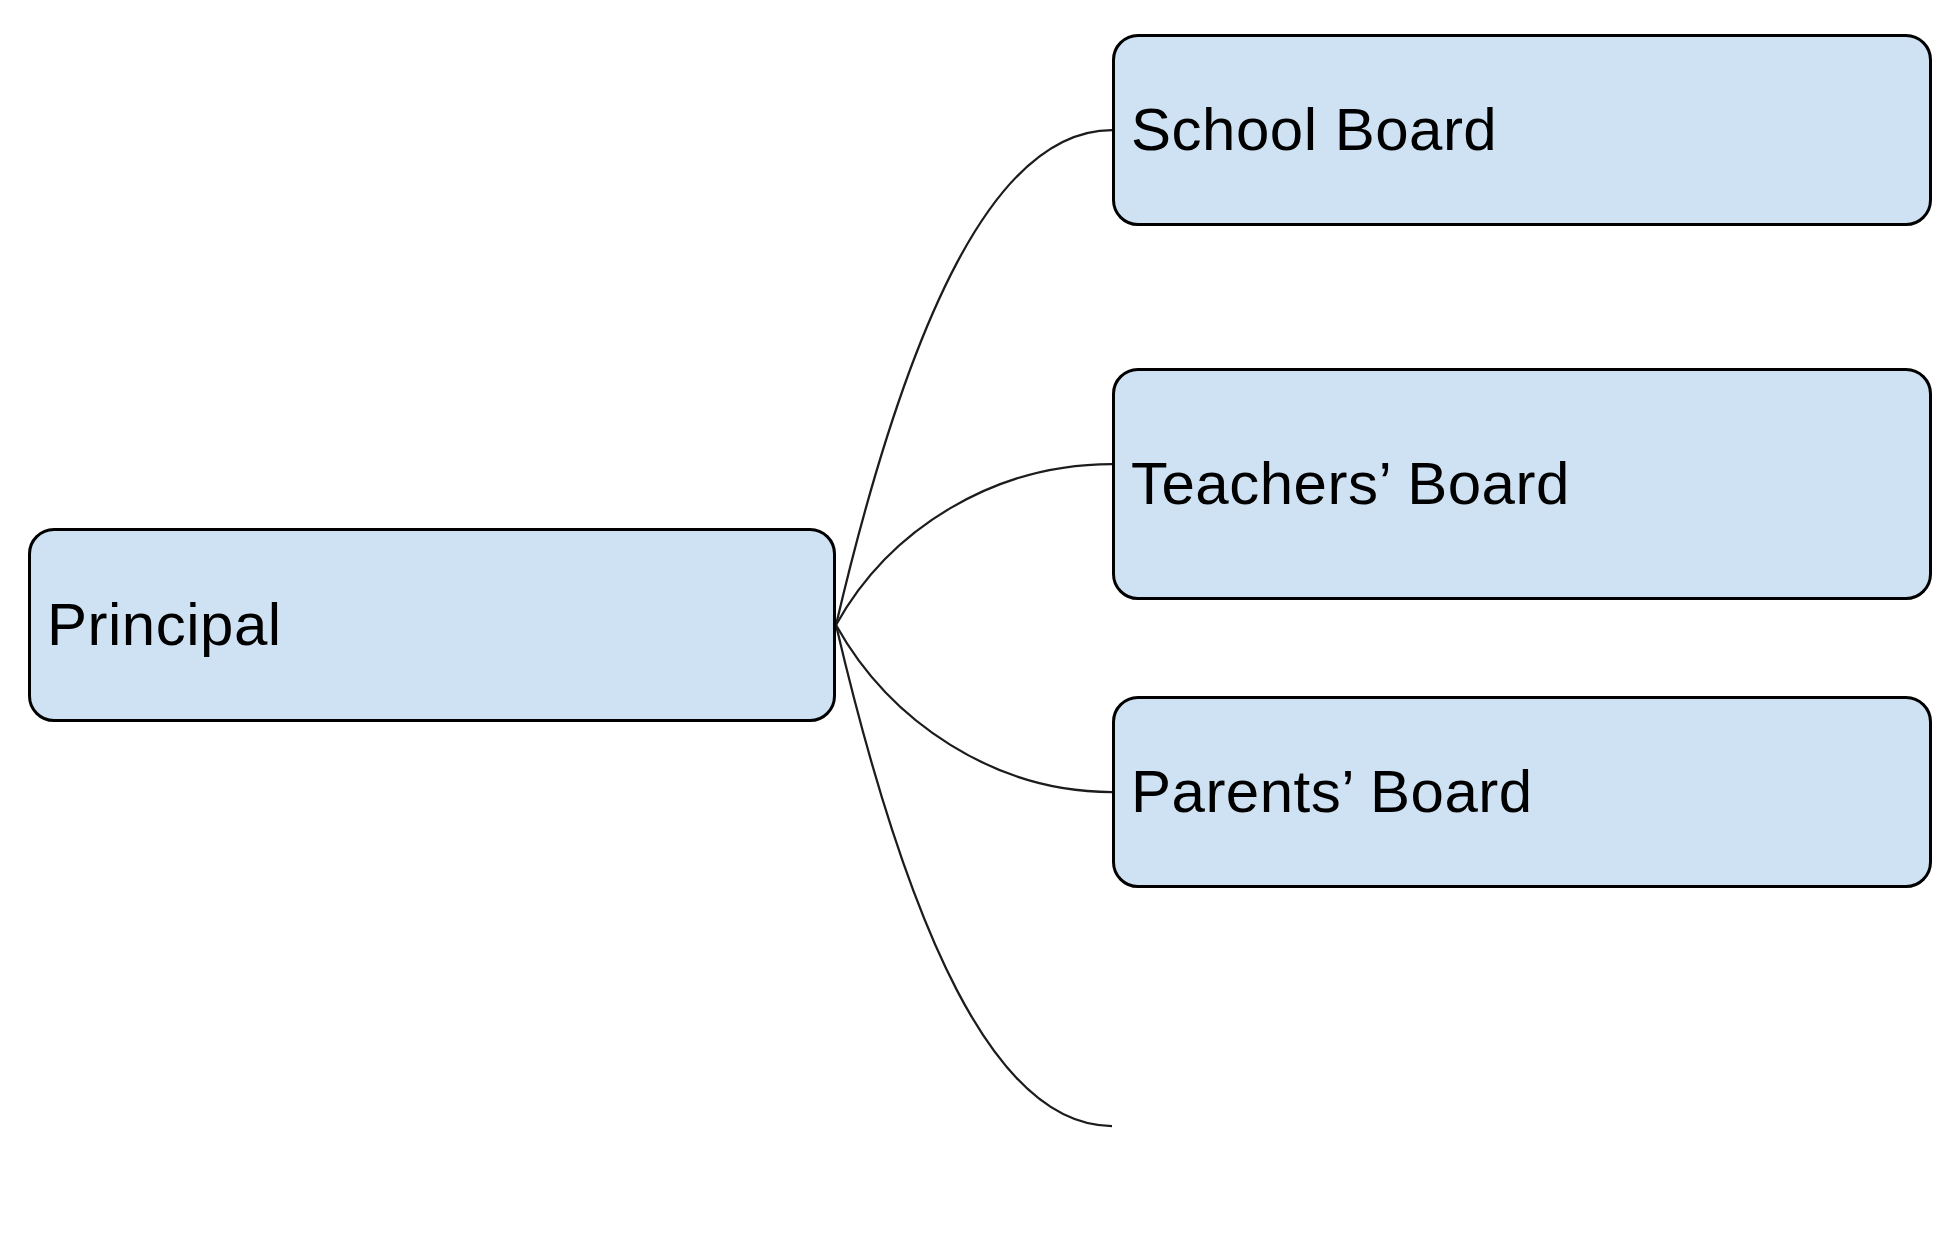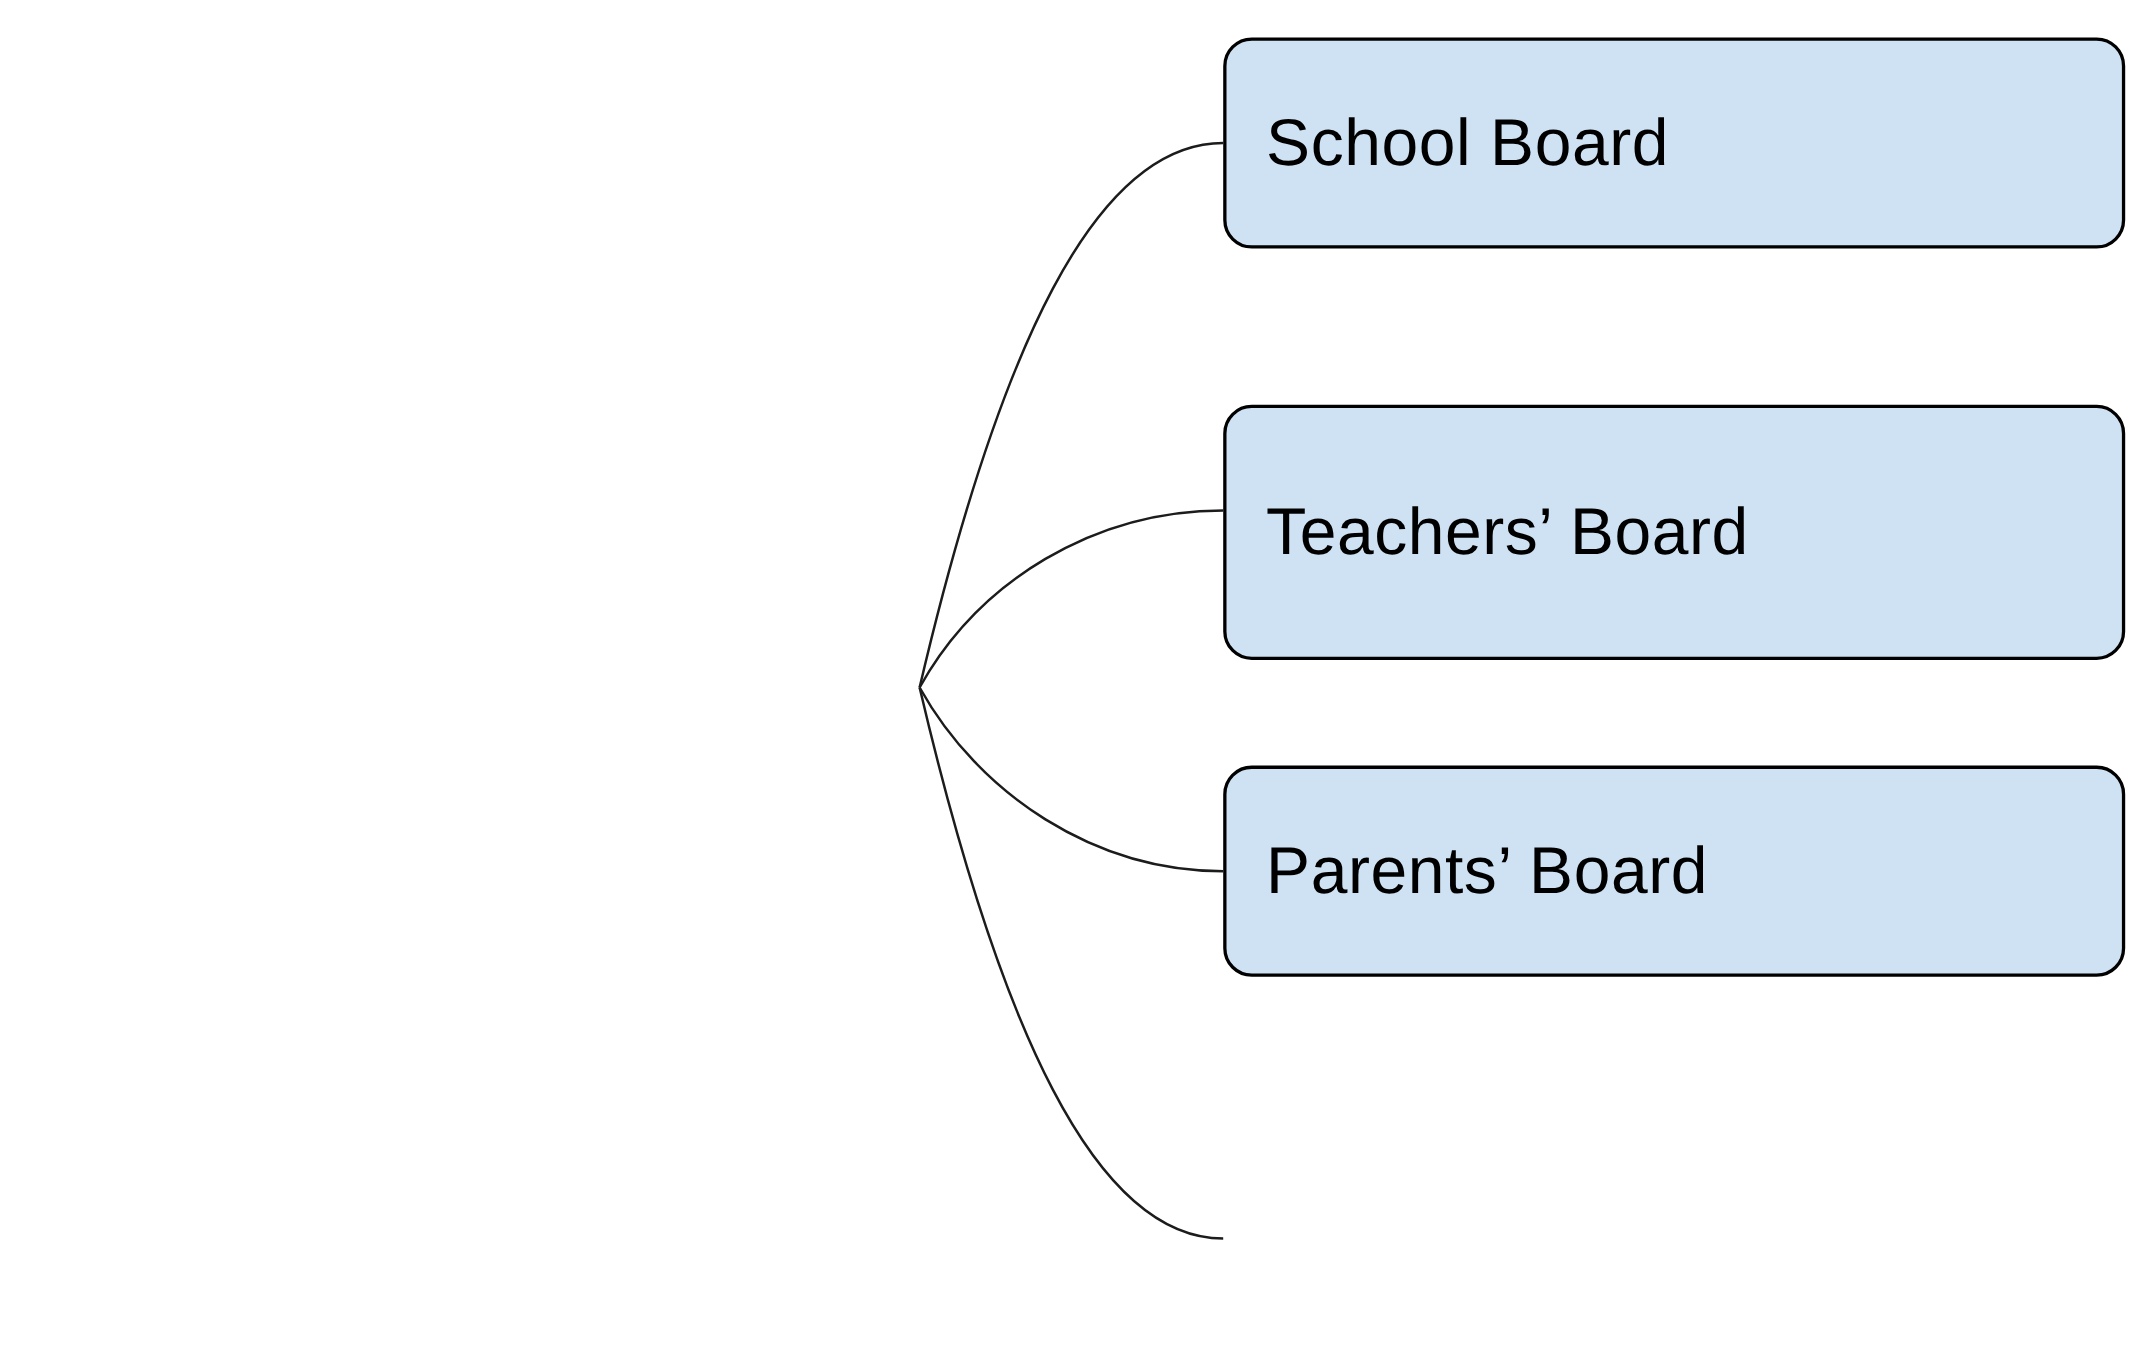--- a/index.html
+++ b/index.html
@@ -32,21 +32,21 @@
     stroke: var(--connector);
     stroke-width: 2.25px;
   }
   .node {
     position: absolute;
     background: var(--node-fill);
     border: 3px solid var(--node-border);
     border-radius: 26px;
     display: flex;
     align-items: center;
-    padding-left: 36px;
+    padding-left: 16px;
     color: var(--node-text);
     font-size: 60px;
     line-height: 1.1;
     letter-spacing: 0.5px;
   }
   .node-root      { left: 28px;   top: 528px;  width: 808px; height: 194px; }
   .node-child-0   { left: 1112px; top: 34px;   width: 820px; height: 192px; }
   .node-child-1   { left: 1112px; top: 368px;  width: 820px; height: 232px; }
   .node-child-2   { left: 1112px; top: 696px;  width: 820px; height: 192px; }
   .node-child-3   { left: 1112px; top: 1030px; width: 820px; height: 192px; }
@@ -56,20 +56,23 @@
 
 <div class="canvas">
 
   <svg class="connectors" viewBox="0 0 1939 1240" aria-hidden="true">
     <path d="M 836 625 C 908 318, 995 130, 1112 130"></path>
     <path d="M 836 625 C 890 528, 995 464, 1112 464"></path>
     <path d="M 836 625 C 890 722, 995 792, 1112 792"></path>
     <path d="M 836 625 C 908 932, 995 1126, 1112 1126"></path>
   </svg>
 
+  <div class="node node-root">
+    <span>Principal</span>
+  </div>
 
   <div class="node node-child-0">
     <span>School Board</span>
   </div>
 
   <div class="node node-child-1">
     <span>Teachers’ Board</span>
   </div>
 
   <div class="node node-child-2">

